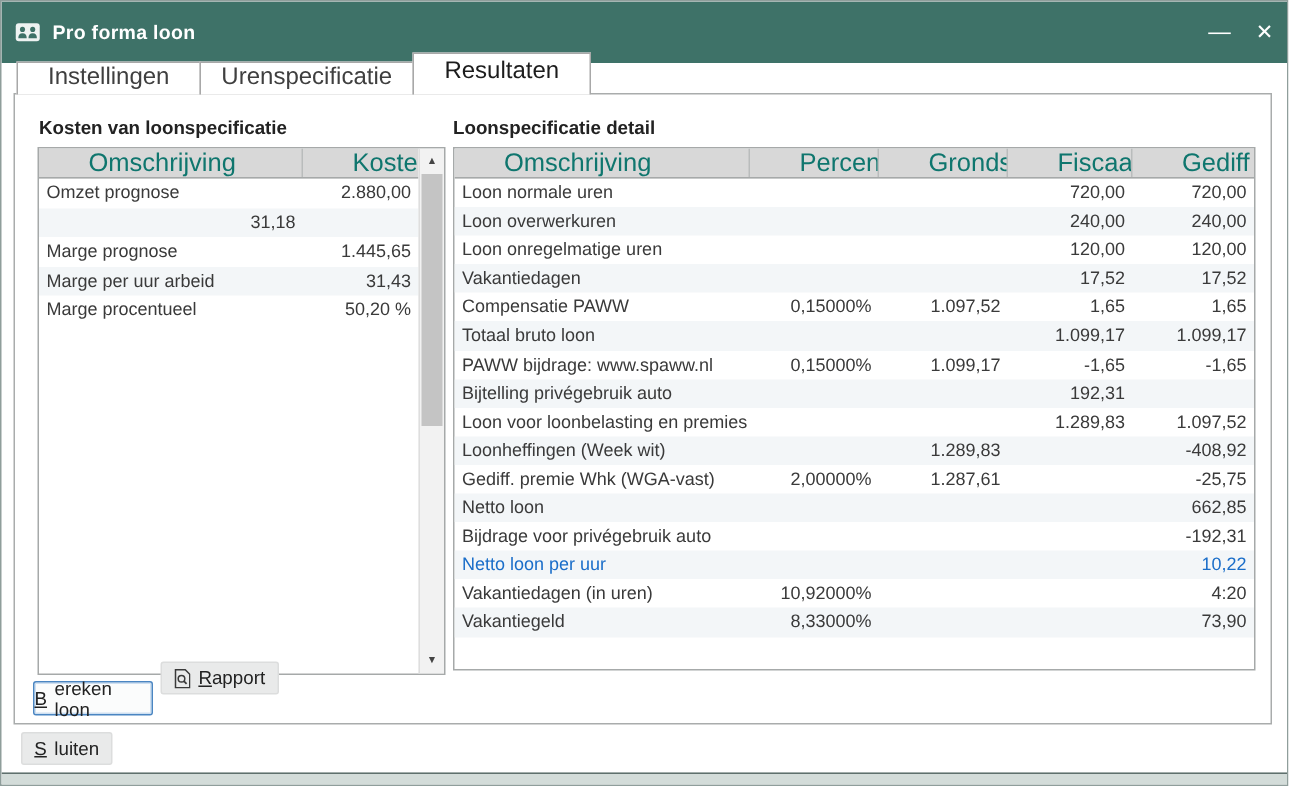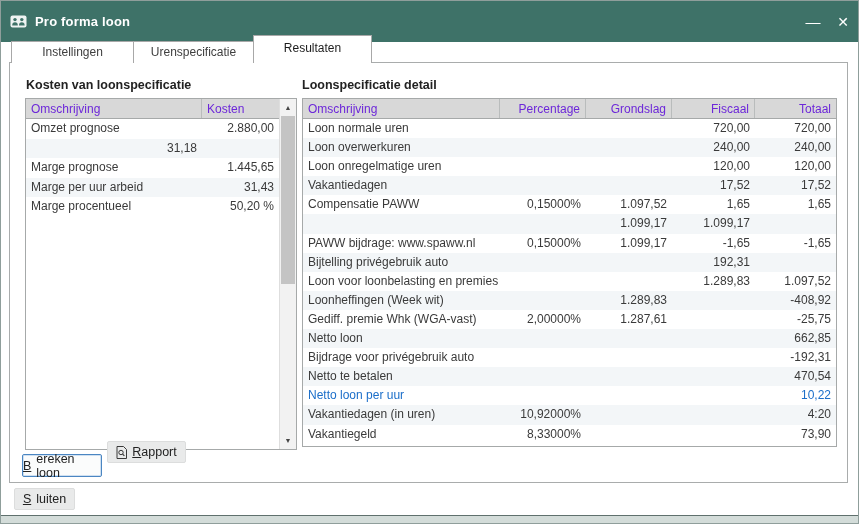--- a/index.html
+++ b/index.html
@@ -8,38 +8,38 @@
   
   .titlebar{position:absolute;left:0;top:0;width:857px;height:41px;background:#3e7268;display:flex;align-items:center;color:#fff;}
   .title-icon{margin:0 8px 0 9px;display:flex;align-items:center;}
   .title-text{font-size:13px;font-weight:bold;letter-spacing:.2px;}
   .win-controls{margin-left:auto;display:flex;height:100%;}
   .win-btn{width:30px;height:100%;display:flex;align-items:center;justify-content:center;color:#fff;font-size:14px;cursor:default;}
   .win-btn.min{font-size:15px;}
 
   
   .tab-bar{position:absolute;left:10px;top:34px;height:28px;display:flex;align-items:flex-end;z-index:3;}
-  .tab{box-sizing:border-box;height:22px;border:1px solid #a8a8a8;border-bottom:none;background:#fff;display:flex;align-items:center;justify-content:center;font-size:12px;color:#3f3f3f;margin-right:-1px;padding-bottom:2px;}
+  .tab{box-sizing:border-box;height:22px;border:1px solid #a8a8a8;border-bottom:none;background:#fff;display:flex;align-items:center;justify-content:center;font-size:16px;color:#3f3f3f;margin-right:-1px;padding-bottom:2px;}
   .tab.active{height:28px;font-weight:normal;color:#1c1c1c;background:#fff;position:relative;z-index:4;padding-bottom:3px;}
   .tab:nth-child(1){width:123px;}
-  .tab:nth-child(2){width:121px;}
+  .tab:nth-child(2){width:143px;}
   .tab:nth-child(3){width:119px;}
 
   
   .panel{position:absolute;left:8px;top:61px;width:839px;height:421px;border:1px solid #a9acac;background:#fff;box-sizing:border-box;}
   .section-title{position:absolute;font-size:12.5px;font-weight:bold;color:#222;}
   .section-title.left{left:16px;top:15px;}
   .section-title.right{left:292px;top:15px;}
 
   
   .table{position:absolute;border:1px solid #a6a9a9;background:#fff;box-sizing:border-box;overflow:hidden;}
   .ltable{left:15px;top:35px;width:272px;height:352px;}
   .rtable{left:292px;top:35px;width:535px;height:349px;}
   .thead{display:grid;background:#d8d8d8;height:20px;line-height:20px;border-bottom:1px solid #a6a9a9;box-sizing:border-box;}
-  .thead .hcell{font-size:12px;color:#6d28d9;padding:0 5px;border-right:1px solid #b9bcbc;overflow:hidden;white-space:nowrap;box-sizing:border-box;}
+  .thead .hcell{font-size:17px;color:#0f766e;padding:0 5px;border-right:1px solid #b9bcbc;overflow:hidden;white-space:nowrap;box-sizing:border-box;margin-left:28px;}
   .thead .hcell:last-child{border-right:none;}
   .trow{display:grid;height:19.1px;line-height:19.1px;font-size:12px;color:#3a3a3a;}
   .ltable .trow{height:19.5px;line-height:19.5px;}
   .trow:nth-child(even){background:#f3f6f8;}
   .cell{padding:0 5px;overflow:hidden;white-space:nowrap;box-sizing:border-box;}
   .num{text-align:right;}
   .ltable .thead,.ltable .trow{grid-template-columns:176px 1fr;width:253px;}
   .rtable .thead,.rtable .trow{grid-template-columns:197px 86px 86px 83px 1fr;}
   .trow.highlight,.trow.highlight .cell{color:#1b6ec9;}
 
@@ -124,21 +124,21 @@
         <div class="sb-btn down">▼</div>
       </div>
     </div>
 
     <div class="table rtable">
       <div class="thead">
         <div class="hcell">Omschrijving</div>
         <div class="hcell num">Percentage</div>
         <div class="hcell num">Grondslag</div>
         <div class="hcell num">Fiscaal</div>
-        <div class="hcell num">Totaal</div>
+        <div class="hcell num">Gediff</div>
       </div>
       <div>
           <div class="trow">
             <div class="cell">Loon normale uren</div>
             <div class="cell num"></div>
             <div class="cell num"></div>
             <div class="cell num">720,00</div>
             <div class="cell num">720,00</div>
           </div>
           <div class="trow">
@@ -163,20 +163,21 @@
             <div class="cell num">17,52</div>
           </div>
           <div class="trow">
             <div class="cell">Compensatie PAWW</div>
             <div class="cell num">0,15000%</div>
             <div class="cell num">1.097,52</div>
             <div class="cell num">1,65</div>
             <div class="cell num">1,65</div>
           </div>
           <div class="trow">
+            <div class="cell">Totaal bruto loon</div>
             <div class="cell num"></div>
             <div class="cell num"></div>
             <div class="cell num">1.099,17</div>
             <div class="cell num">1.099,17</div>
           </div>
           <div class="trow">
             <div class="cell">PAWW bijdrage: www.spaww.nl</div>
             <div class="cell num">0,15000%</div>
             <div class="cell num">1.099,17</div>
             <div class="cell num">-1,65</div>
@@ -216,27 +217,20 @@
             <div class="cell num"></div>
             <div class="cell num"></div>
             <div class="cell num">662,85</div>
           </div>
           <div class="trow">
             <div class="cell">Bijdrage voor privégebruik auto</div>
             <div class="cell num"></div>
             <div class="cell num"></div>
             <div class="cell num"></div>
             <div class="cell num">-192,31</div>
-          </div>
-          <div class="trow">
-            <div class="cell">Netto te betalen</div>
-            <div class="cell num"></div>
-            <div class="cell num"></div>
-            <div class="cell num"></div>
-            <div class="cell num">470,54</div>
           </div>
           <div class="trow highlight">
             <div class="cell">Netto loon per uur</div>
             <div class="cell num"></div>
             <div class="cell num"></div>
             <div class="cell num"></div>
             <div class="cell num">10,22</div>
           </div>
           <div class="trow">
             <div class="cell">Vakantiedagen (in uren)</div>

